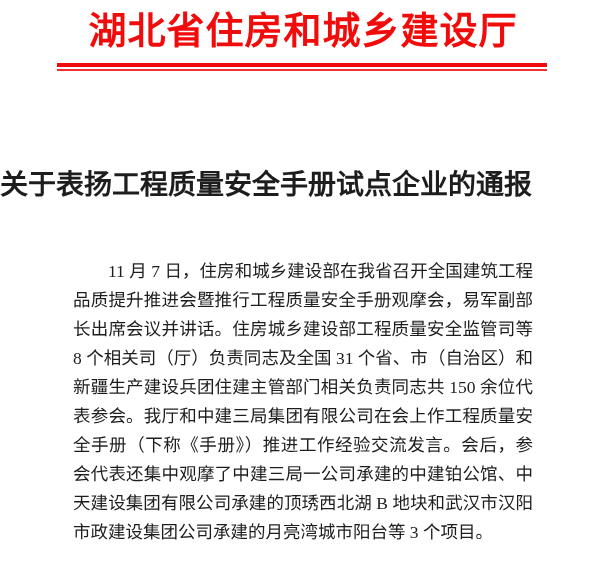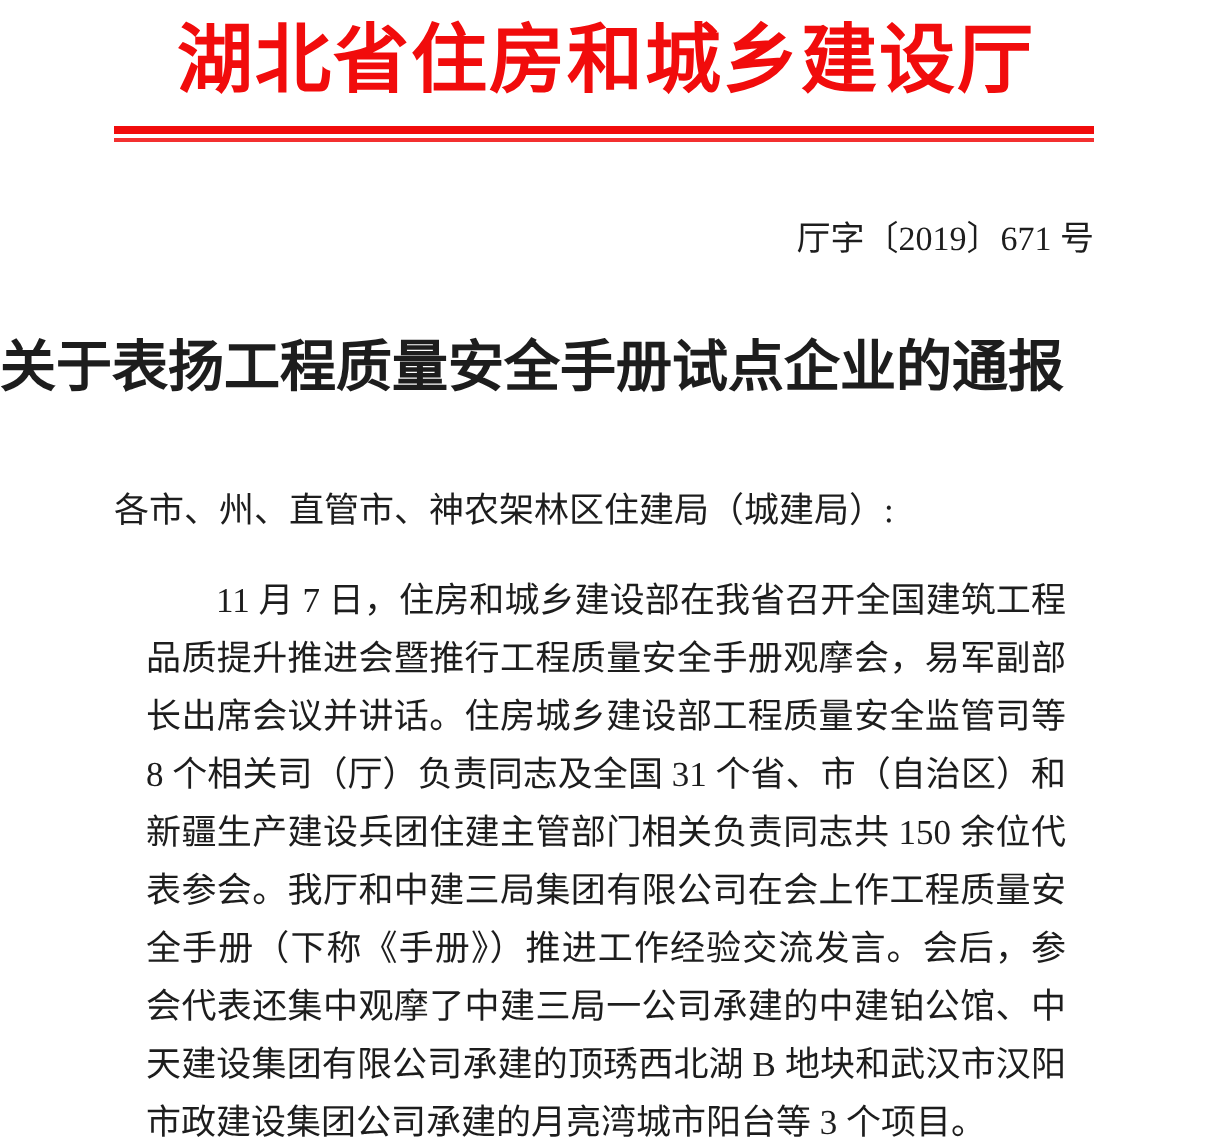--- a/index.html
+++ b/index.html
@@ -104,22 +104,20 @@
 
 <div class="page">
 
   <div class="agency">湖北省住房和城乡建设厅</div>
 
   <div class="red-rule">
     <div class="rule-thick"></div>
     <div class="rule-thin"></div>
   </div>
 
-  <div class="doc-number">厅字〔2019〕671 号</div>
 
   <h1 class="doc-title">关于表扬工程质量安全手册试点企业的通报</h1>
 
   <div class="content">
-    <p class="salutation">各市、州、直管市、神农架林区住建局（城建局）:</p>
     <p class="body-para">11 月 7 日，住房和城乡建设部在我省召开全国建筑工程品质提升推进会暨推行工程质量安全手册观摩会，易军副部长出席会议并讲话。住房城乡建设部工程质量安全监管司等 8 个相关司（厅）负责同志及全国 31 个省、市（自治区）和新疆生产建设兵团住建主管部门相关负责同志共 150 余位代表参会。我厅和中建三局集团有限公司在会上作工程质量安全手册（下称《手册》）推进工作经验交流发言。会后，参会代表还集中观摩了中建三局一公司承建的中建铂公馆、中天建设集团有限公司承建的顶琇西北湖 B 地块和武汉市汉阳市政建设集团公司承建的月亮湾城市阳台等 3 个项目。</p>
   </div>
 
 </div>
 
 </body></html>

